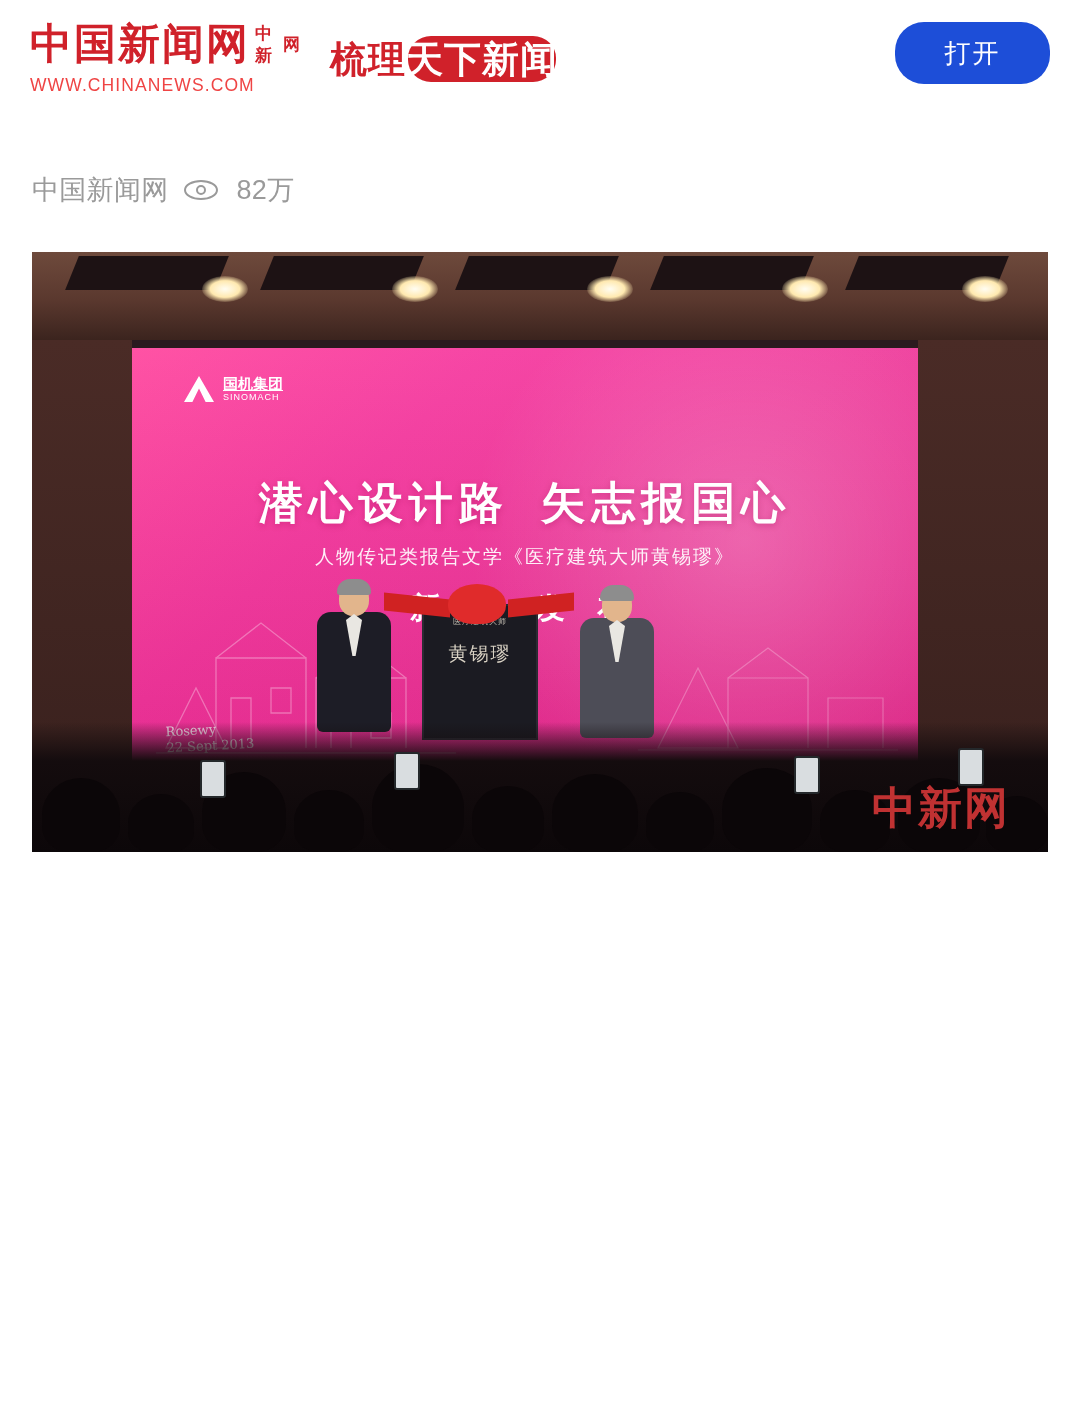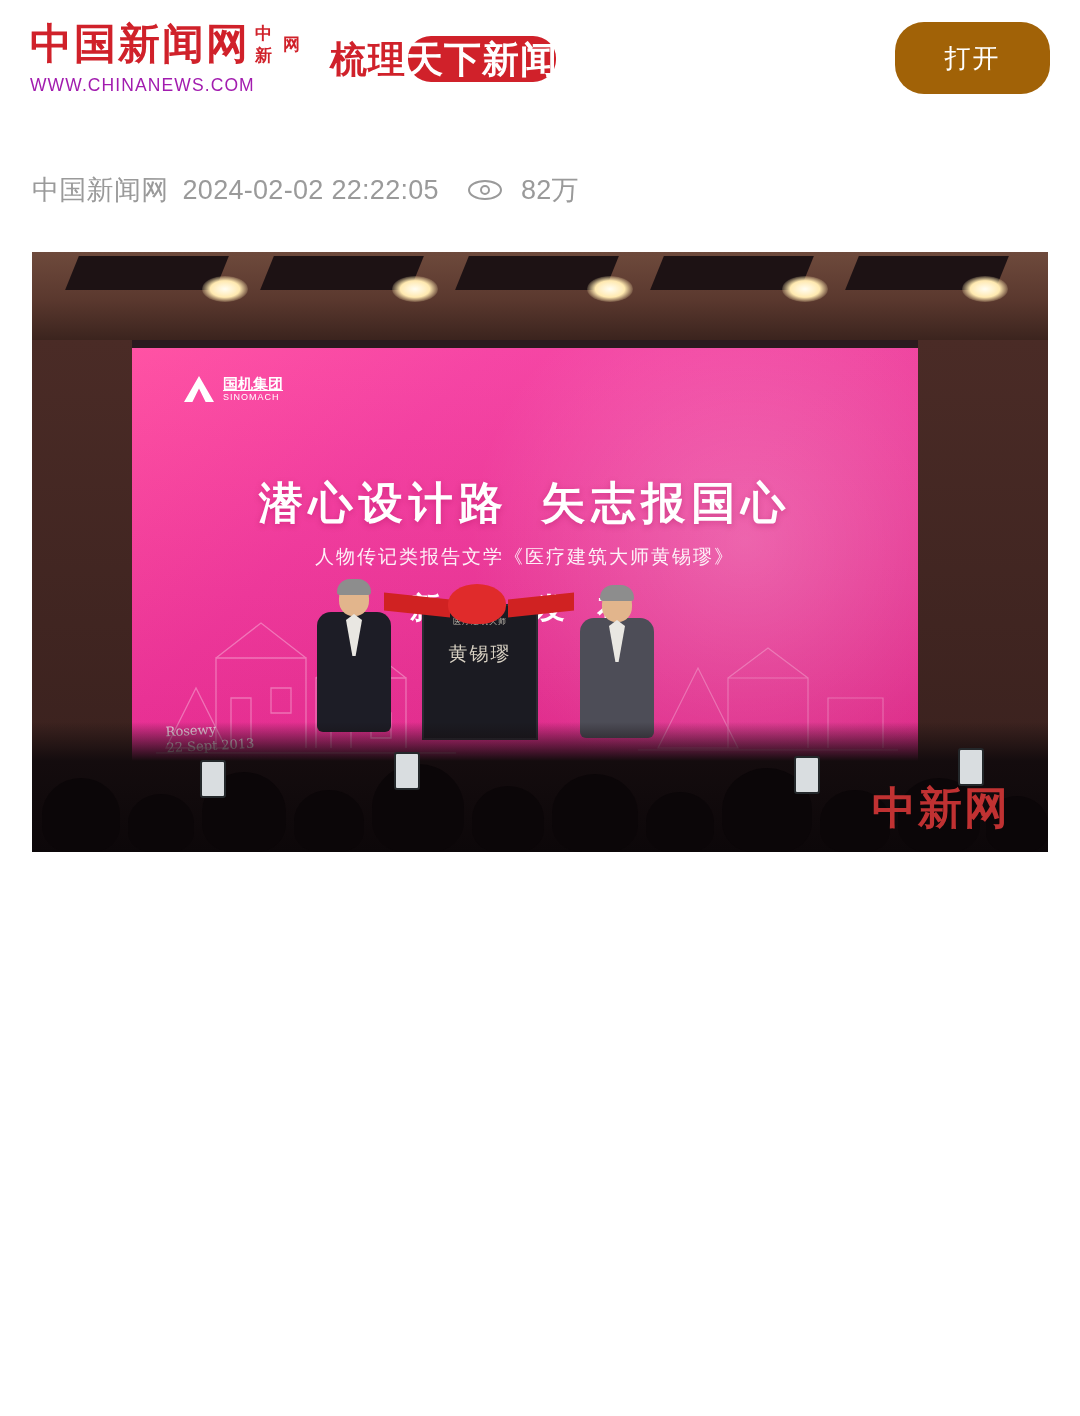--- a/index.html
+++ b/index.html
@@ -56,21 +56,21 @@
     color: #d0212a;
     margin-left: 5px;
     margin-top: 4px;
     display: flex;
     align-items: center;
   }
   .brand-url {
     font-family: "Liberation Sans", sans-serif;
     font-size: 17.5px;
     letter-spacing: 1.1px;
-    color: #a21caf;
+    color: #ef4444;
     margin-top: 5px;
     white-space: nowrap;
   }
 
   .slogan {
     margin-left: 30px;
     margin-top: 14px;
     position: relative;
     height: 56px;
     display: flex;
@@ -96,23 +96,23 @@
     border-radius: 23px / 22px;
     z-index: 1;
   }
   .slogan-text .on-red { color: #ffffff; }
 
   .open-btn {
     position: absolute;
     right: 30px;
     top: 22px;
     width: 155px;
-    height: 72px;
+    height: 62px;
     border-radius: 29px;
-    background: #a16207;
+    background: #1d4ed8;
     color: #fff;
     border: none;
     font-size: 26px;
     font-family: "Liberation Sans", sans-serif;
     letter-spacing: 2px;
     cursor: pointer;
   }
 
   
   .article {
@@ -435,21 +435,20 @@
     </div>
 
     <button class="open-btn">打开</button>
   </div>
 
   <div class="article">
 
 
     <div class="meta">
       <span class="meta-source">中国新闻网</span>
-      <span class="meta-date">2024-02-02 22:22:05</span>
       <span class="eye-icon">
         <svg width="36" height="24" viewBox="0 0 36 24" fill="none">
           <ellipse cx="18" cy="12" rx="16" ry="9" stroke="#9a9a9a" stroke-width="2"></ellipse>
           <circle cx="18" cy="12" r="4" stroke="#9a9a9a" stroke-width="2"></circle>
         </svg>
       </span>
       <span class="meta-views">82万</span>
     </div>
 
 

